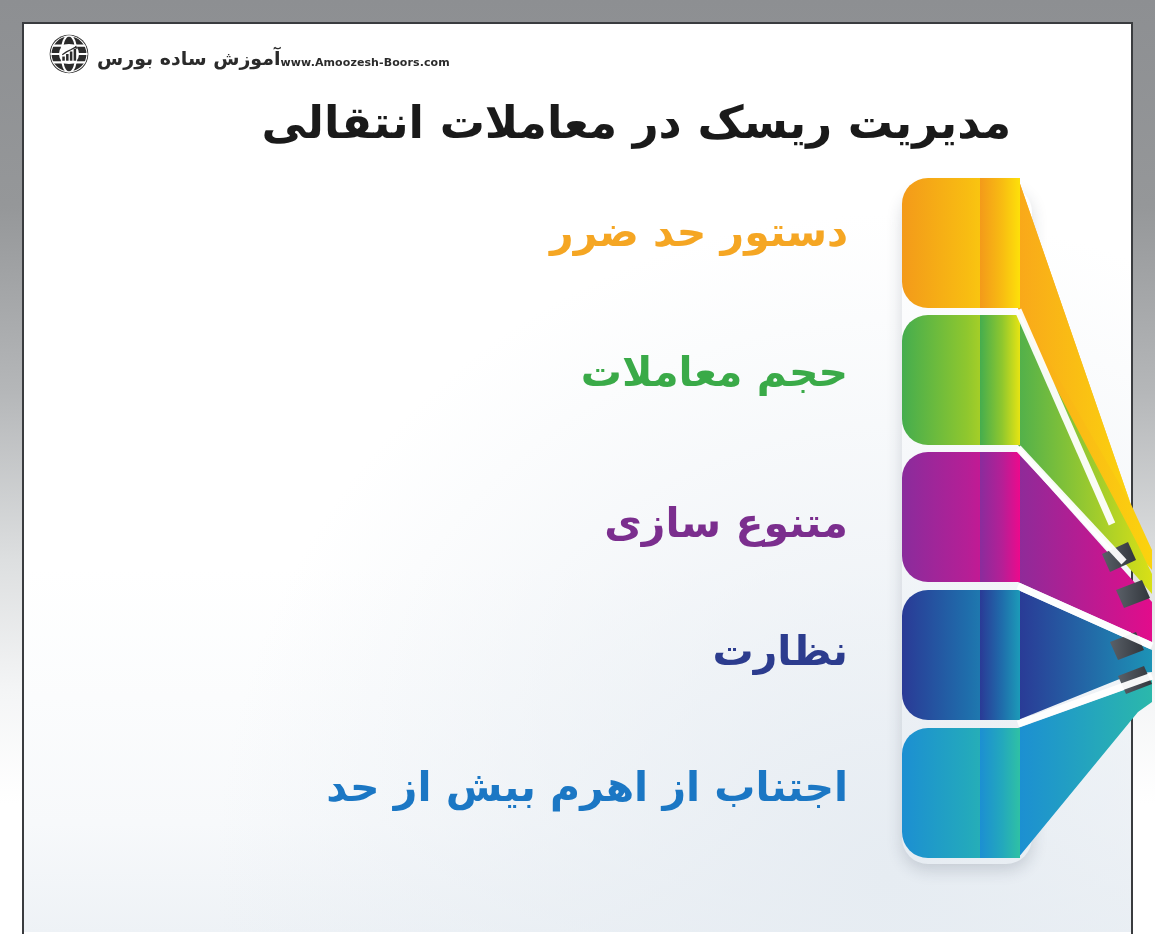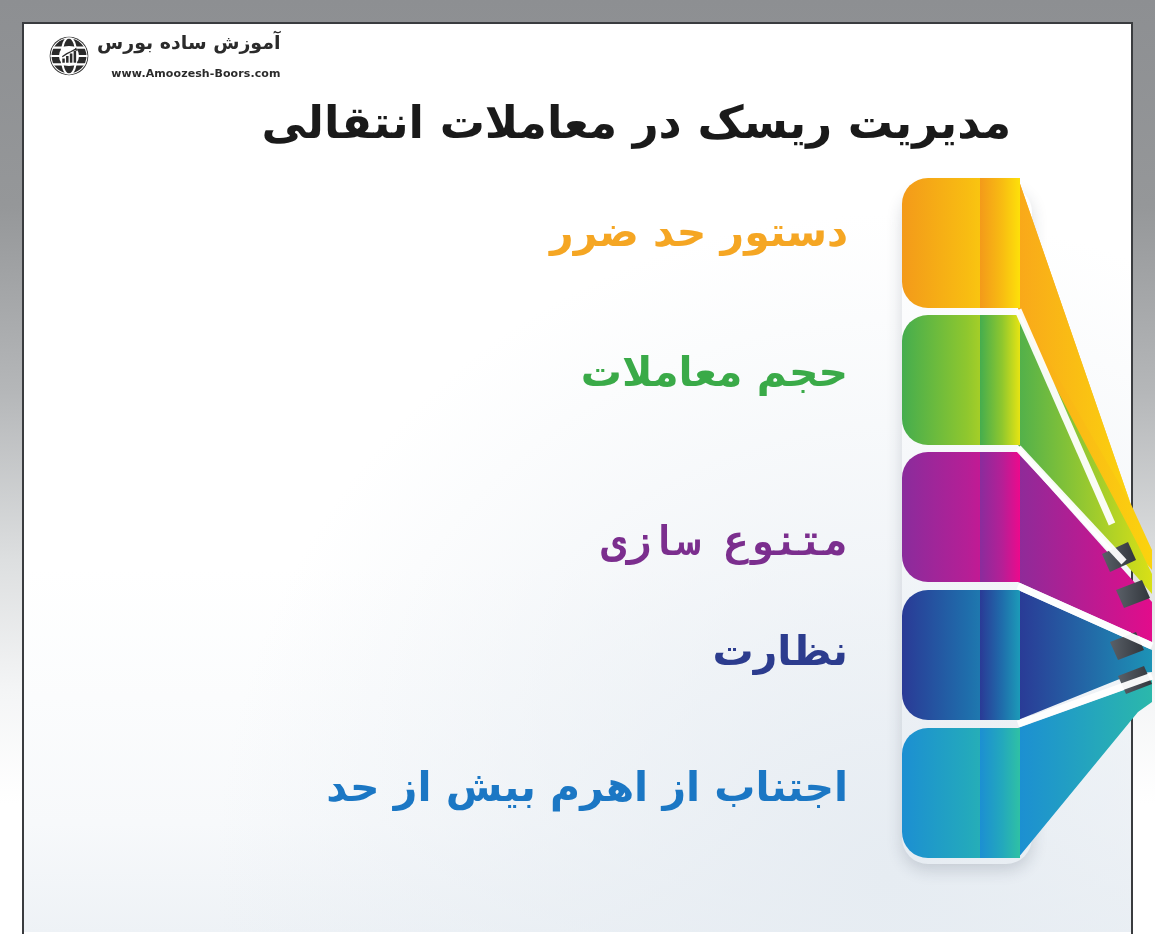--- a/index.html
+++ b/index.html
@@ -28,21 +28,21 @@
     position:absolute;left:24px;top:24px;width:1107px;height:908px;
     background:
       radial-gradient(ellipse at 78% 94%, #e6ecf2 0%, rgba(230,236,242,0) 55%),
       linear-gradient(to bottom, #ffffff 0%, #ffffff 60%, #f7f9fb 88%, #eef2f6 100%);
     pointer-events:none;
   }
 
   
   .logo{position:absolute;left:48px;top:33px;display:flex;align-items:center;gap:7px;}
   .logo-globe{width:42px;height:42px;flex:0 0 auto;}
-  .logo-text{display:flex;flex-direction:column;align-items:flex-end;line-height:1;}
+  .logo-text{display:flex;align-items:flex-end;line-height:1;}
   .logo-fa{
     font-size:19px;font-weight:bold;color:#2b2b2b;
     direction:rtl;letter-spacing:-0.3px;
   }
   .logo-url{
     font-size:11px;color:#2b2b2b;font-weight:bold;letter-spacing:0.1px;margin-top:16px;
   }
 
   
   .title{
@@ -111,21 +111,21 @@
     <span class="logo-text">
       <span class="logo-fa">آموزش ساده بورس</span>
       <span class="logo-url">www.Amoozesh-Boors.com</span>
     </span>
   </div>
 
   <div class="title">مدیریت ریسک در معاملات انتقالی</div>
 
   <div class="label" style="top: 212px; font-size: 41px; color: rgb(245, 166, 35);">دستور حد ضرر</div>
   <div class="label" style="top: 352px; font-size: 41px; color: rgb(58, 170, 72);">حجم معاملات</div>
-  <div class="label" style="top: 524px; font-size: 41px; color: rgb(123, 46, 142); font-family: Liberation Mono, monospace;">متنوع سازی</div>
+  <div class="label" style="top: 503px; font-size: 41px; color: rgb(123, 46, 142);">متنوع سازی</div>
   <div class="label" style="top: 767px; font-size: 41px; color: rgb(27, 119, 196);">اجتناب از اهرم بیش از حد</div>
   <div class="label" style="top: 631px; font-size: 41px; color: rgb(44, 60, 142);">نظارت</div>
 
   <div class="stack-shadow"></div>
 
   <div class="funnel">
     <svg width="295" height="740" viewBox="0 0 295 740">
       <defs>
 
         <linearGradient id="g1" x1="0" y1="0" x2="1" y2="0">

